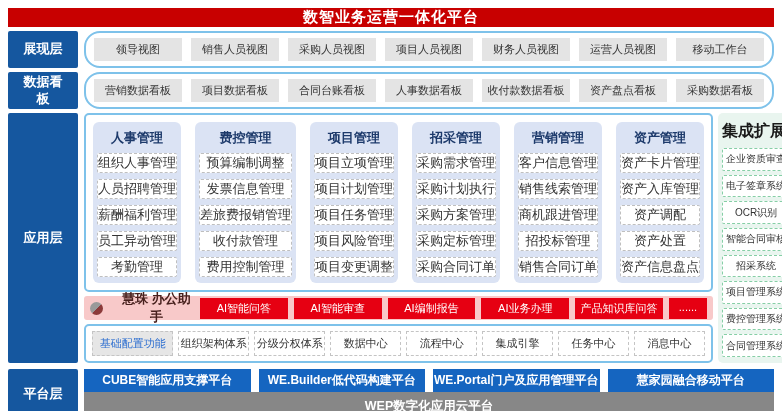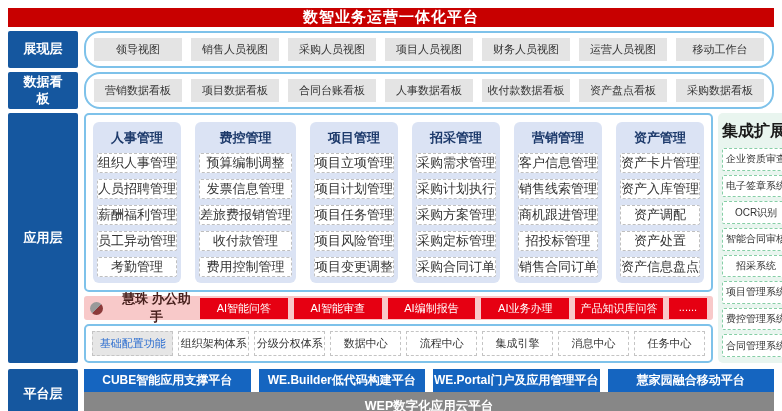--- a/index.html
+++ b/index.html
@@ -174,22 +174,22 @@
               <div class="ai-btn more">......</div>
             </div>
         </div>
         <div class="foundation-row" id="foundation-items">
             <div class="fnd-item highlight">基础配置功能</div>
             <div class="fnd-item">组织架构体系</div>
             <div class="fnd-item">分级分权体系</div>
             <div class="fnd-item">数据中心</div>
             <div class="fnd-item">流程中心</div>
             <div class="fnd-item">集成引擎</div>
+            <div class="fnd-item">任务中心</div>
             <div class="fnd-item">消息中心</div>
-            <div class="fnd-item">任务中心</div>
           </div>
       </div>
       <div class="integration-col">
         <div class="integration-title">集成扩展</div>
         <div id="integration-items" style="flex:1; display:flex; flex-direction:column; gap:4px;">
             <div class="int-item">企业资质审查</div>
             <div class="int-item">电子签章系统</div>
             <div class="int-item">OCR识别</div>
             <div class="int-item">智能合同审核</div>
             <div class="int-item">招采系统</div>

